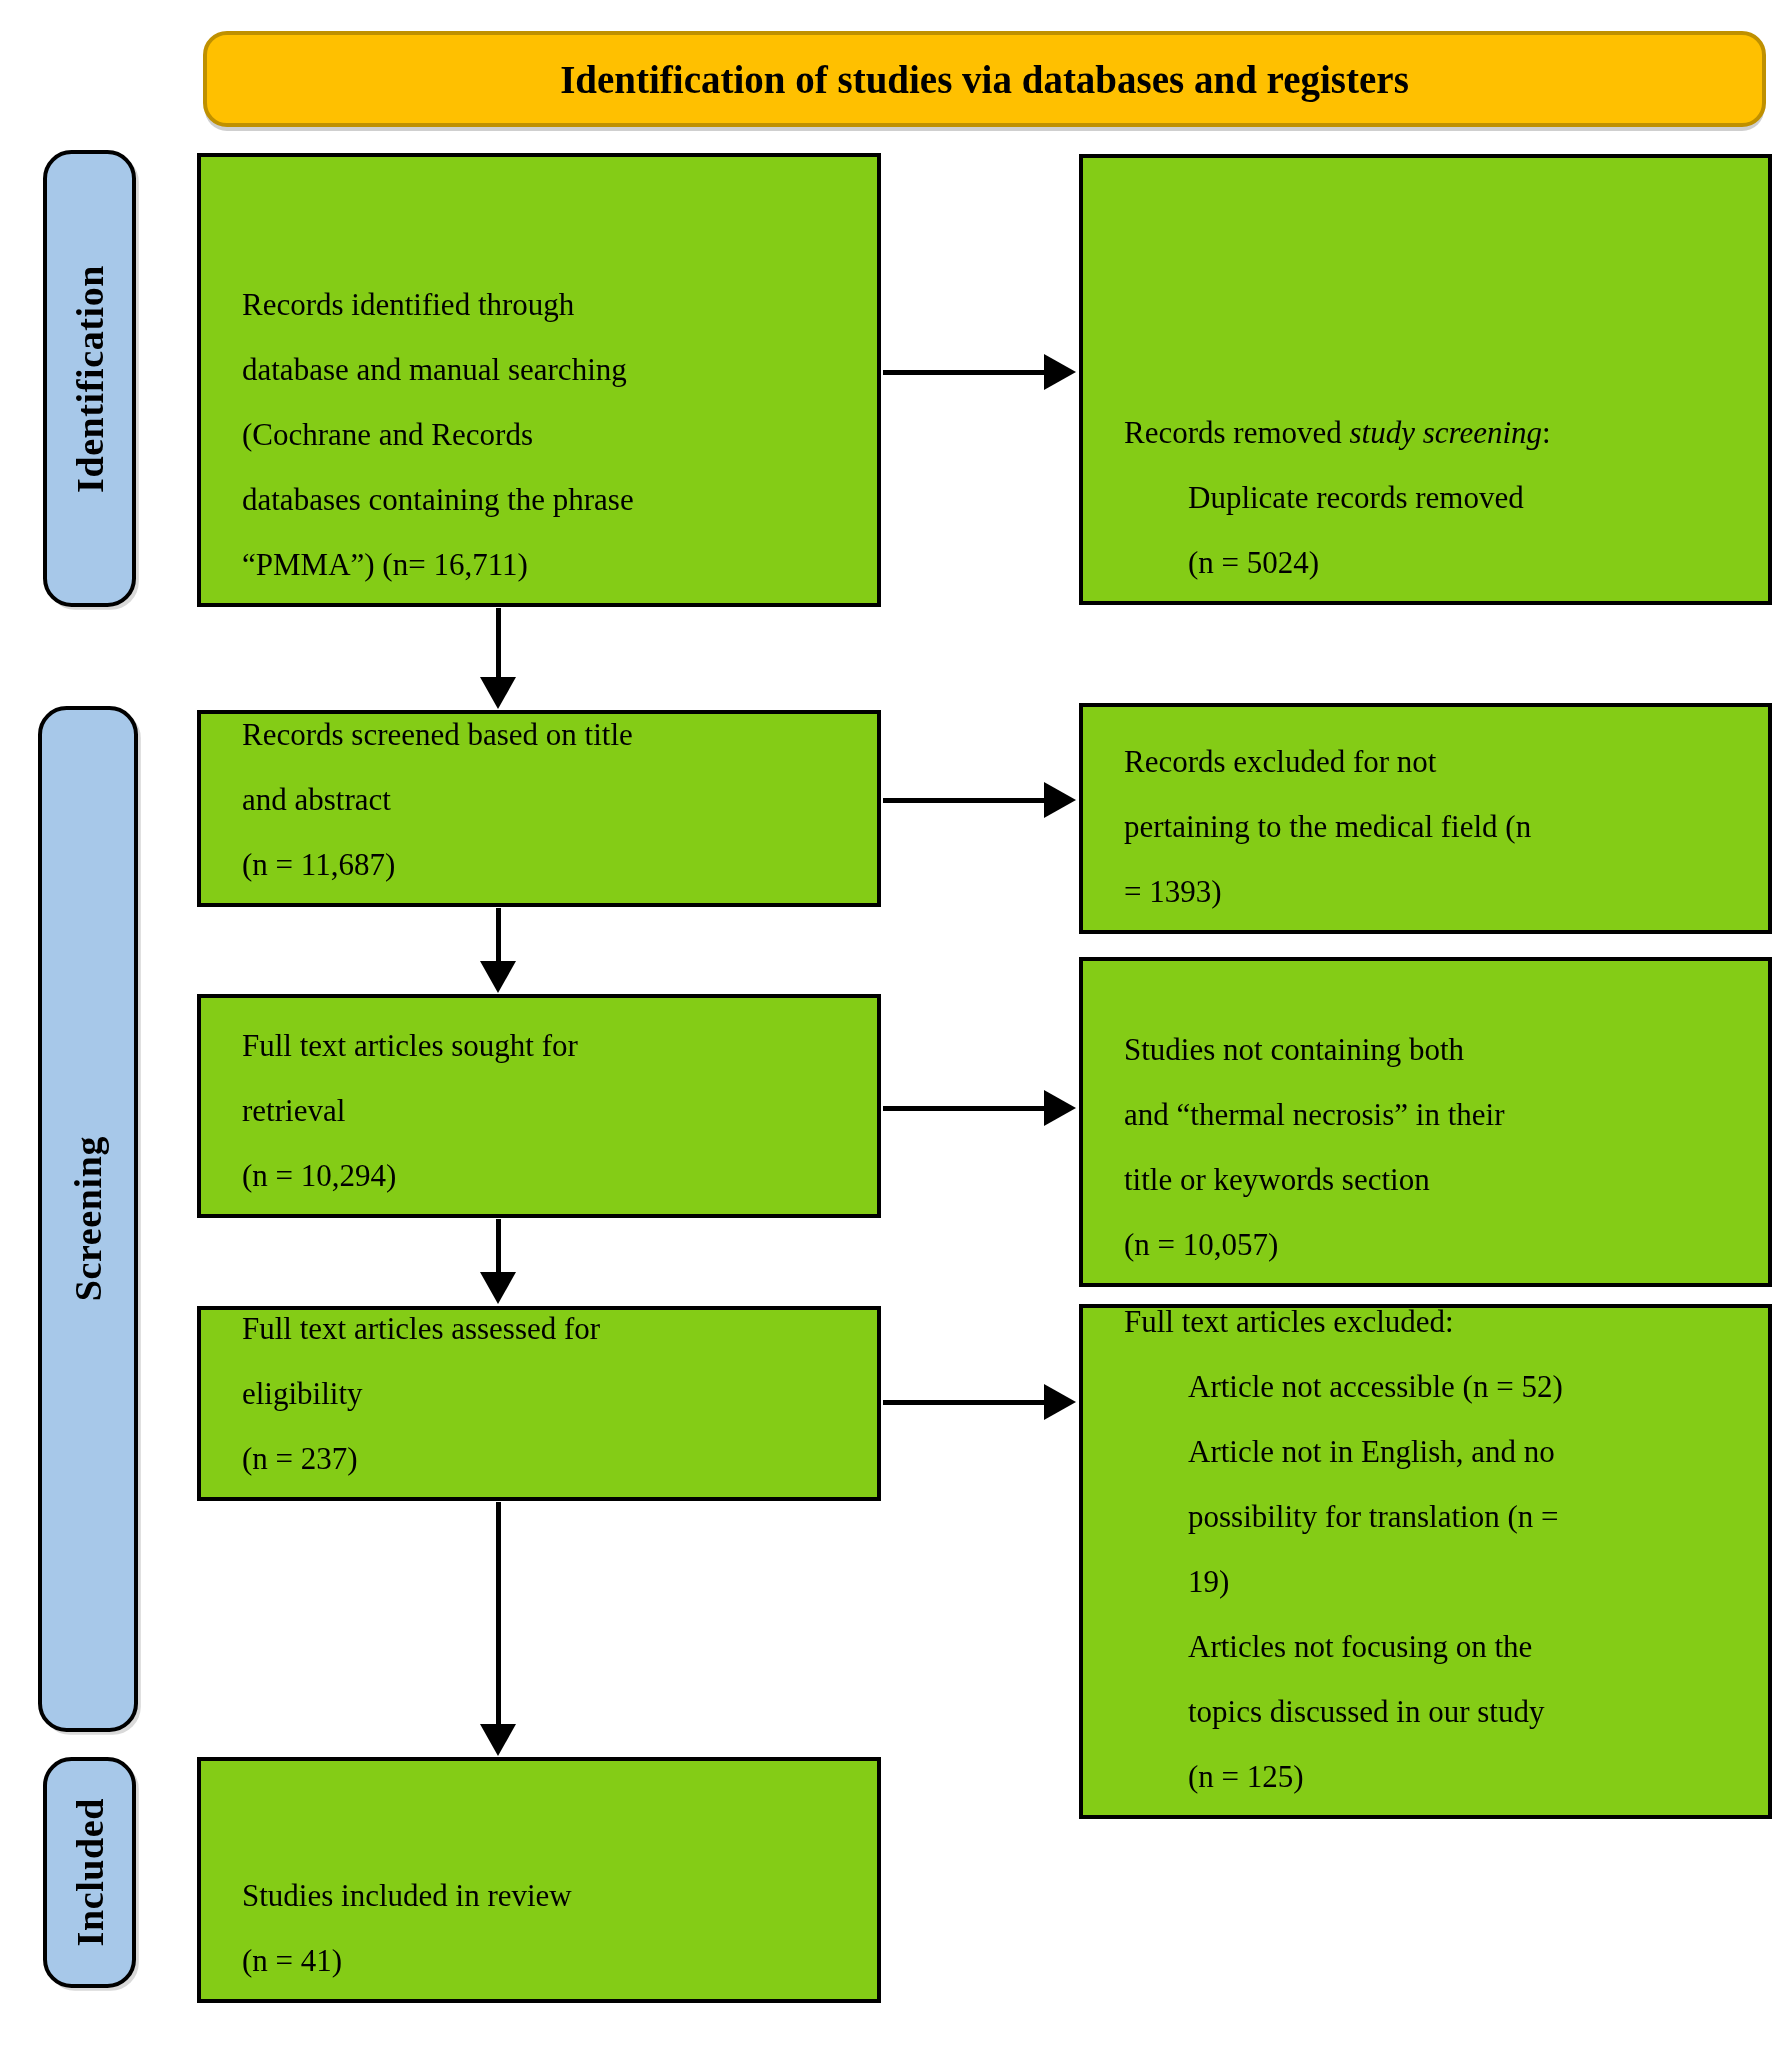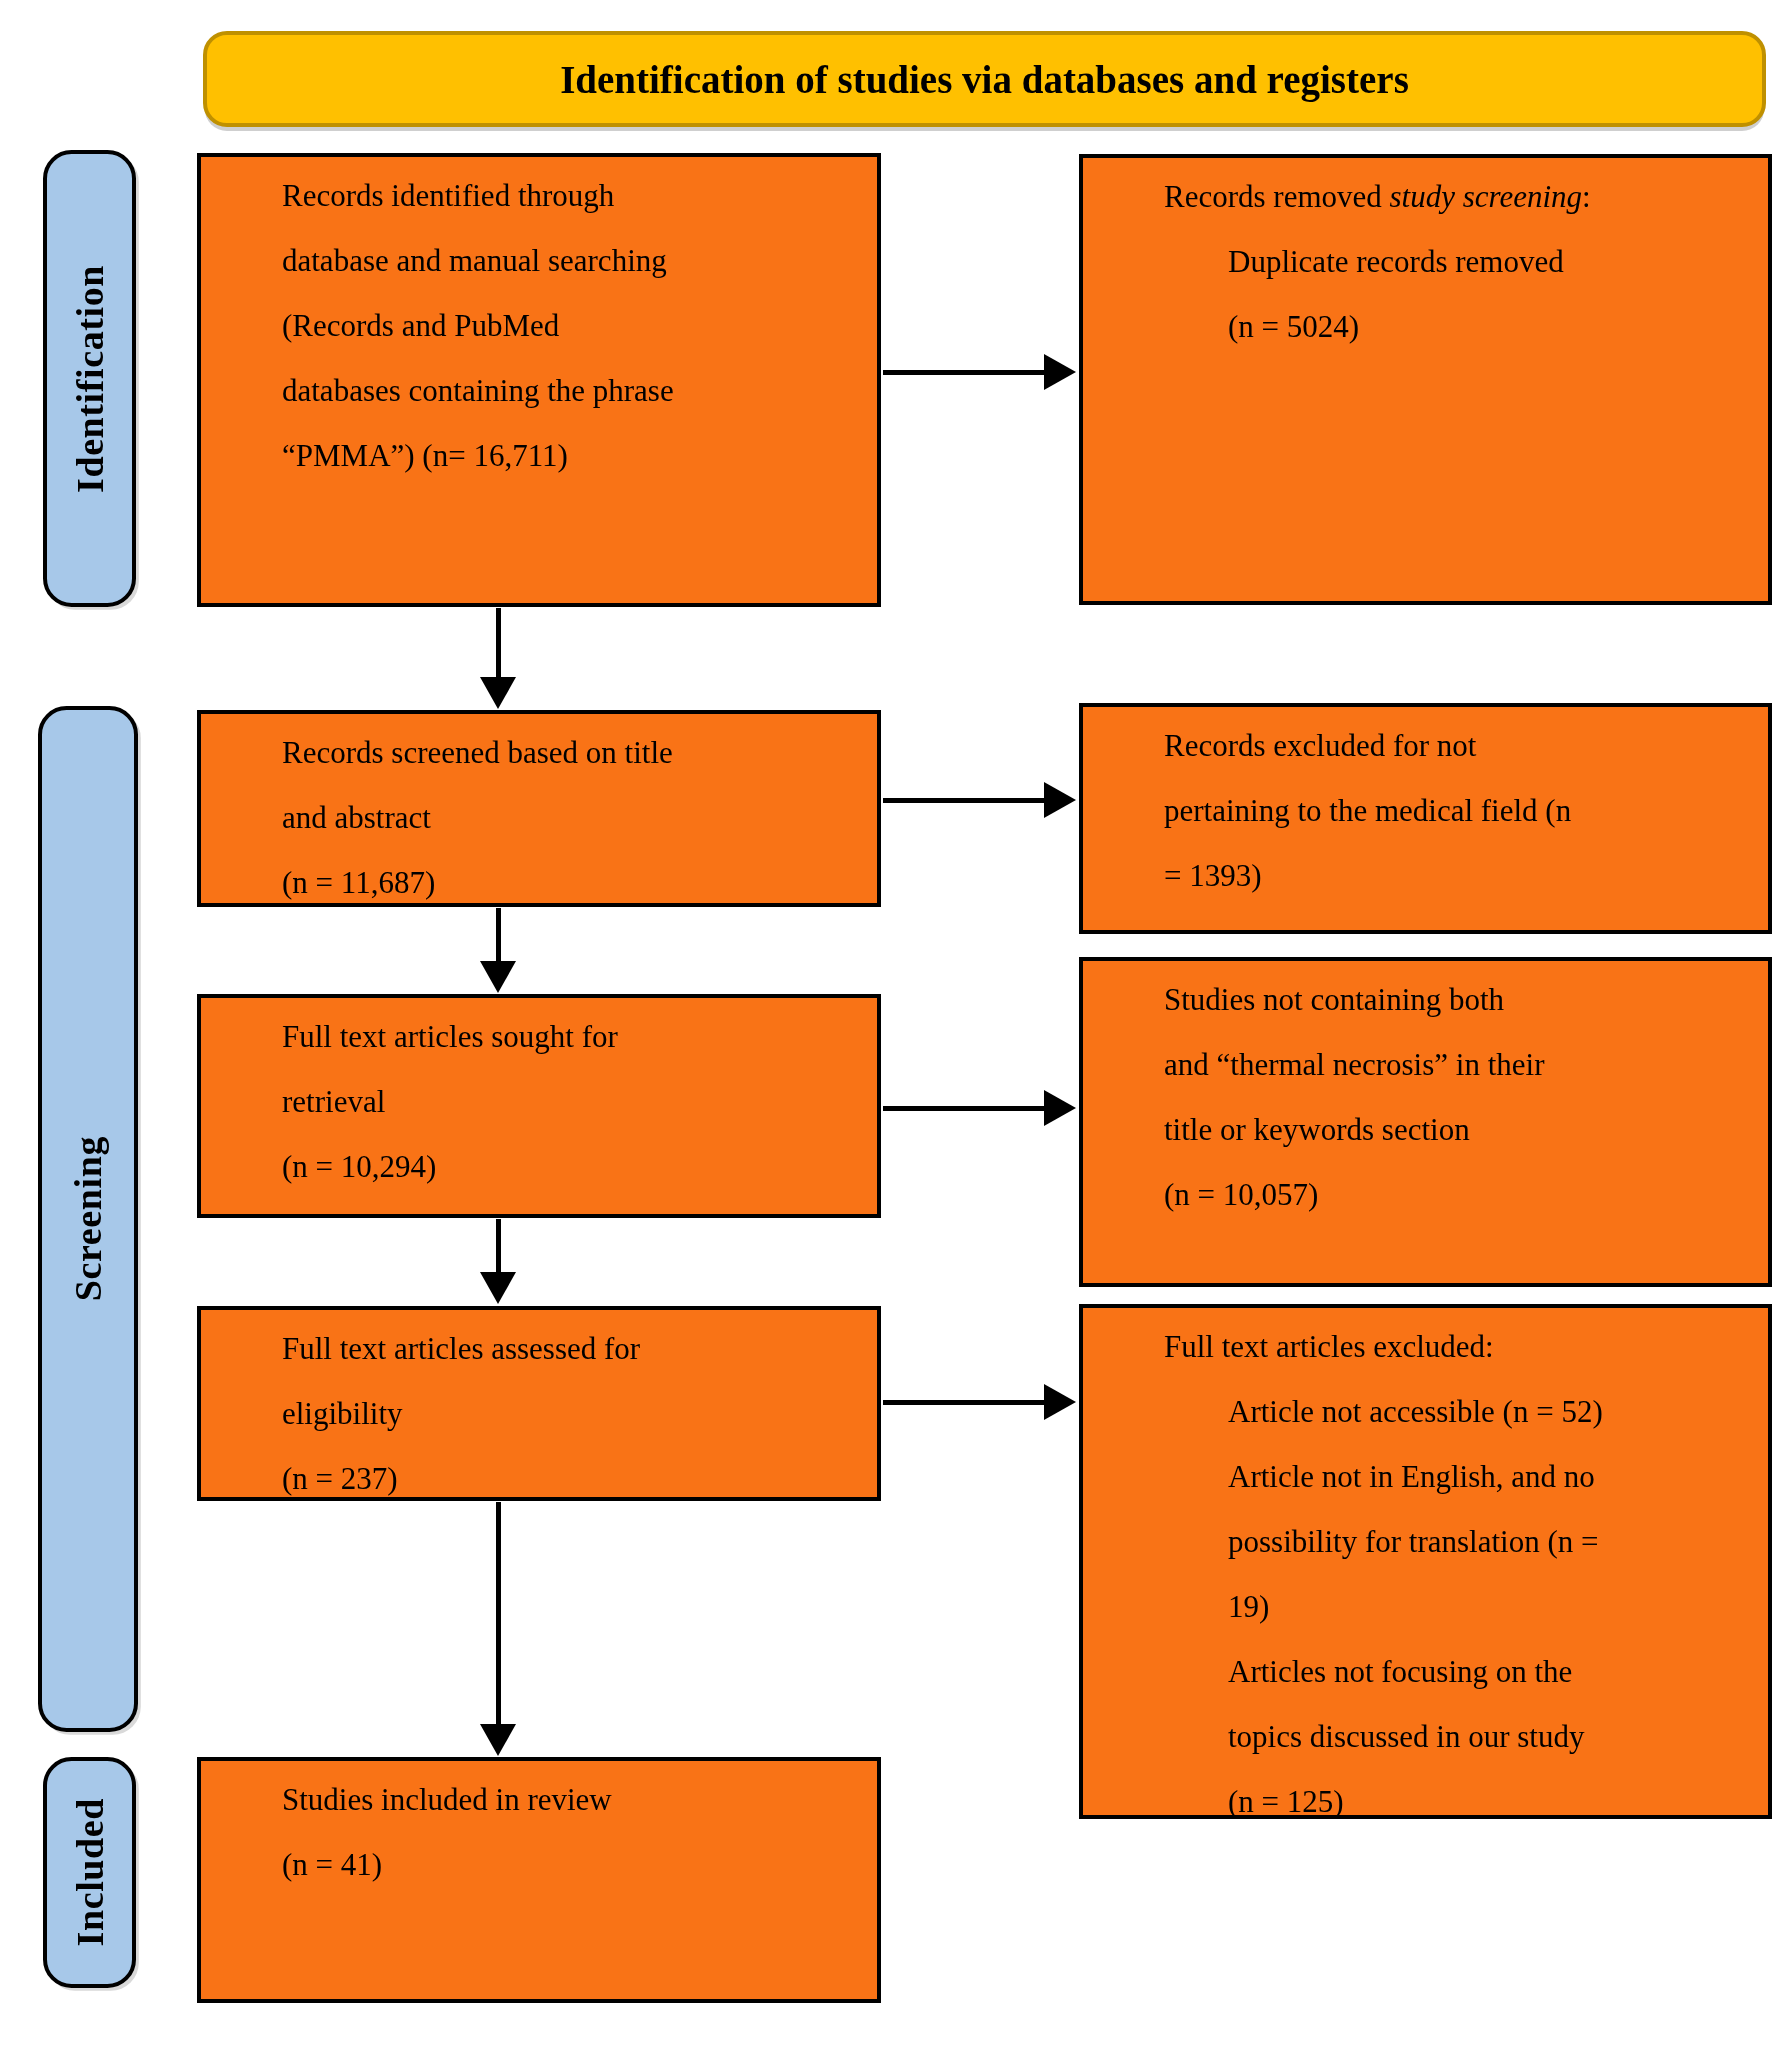--- a/index.html
+++ b/index.html
@@ -35,24 +35,24 @@
   .stage .lbl{
     writing-mode:vertical-rl;
     transform:rotate(180deg);
     font-weight:bold;
     font-size:38px;
     letter-spacing:0.6px;
     white-space:nowrap;
   }
   .wbox{
     position:absolute;
-    background:#f97316;
+    background:#84cc16;
     border:4.6px solid #000;
     box-sizing:border-box;
-    display:flex; align-items:flex-start;padding-left:40px;
+    display:flex; align-items:flex-end;
   }
   .btext{
     width:100%;
     padding:5.7px 23px 5.7px 41px;
     font-size:31px;
     line-height:2.1;
   }
   .indent .line{ padding-left:64px; }
   .arrow-h{ position:absolute; height:37px; }
   .arrow-h .stem{ position:absolute; left:0; right:27.4px; top:16px; height:4.6px; background:#000; }
@@ -80,21 +80,21 @@
     <span class="lbl">Screening</span>
   </div>
   <div class="stage" style="left:43px; top:1757px; width:93px; height:231px;">
     <span class="lbl">Included</span>
   </div>
 
   <div class="wbox" style="left:197px; top:153px; width:684px; height:454px;">
     <div class="btext">
         <div class="line">Records identified through</div>
         <div class="line">database and manual searching</div>
-        <div class="line">(Records and PubMed</div>
+        <div class="line">(Cochrane and Records</div>
         <div class="line">databases containing the phrase</div>
         <div class="line">“PMMA”) (n= 16,711)</div>
       </div>
   </div>
 
   <div class="wbox" style="left:197px; top:710px; width:684px; height:197px;">
     <div class="btext">
         <div class="line">Records screened based on title</div>
         <div class="line">and abstract</div>
         <div class="line">(n = 11,687)</div>

